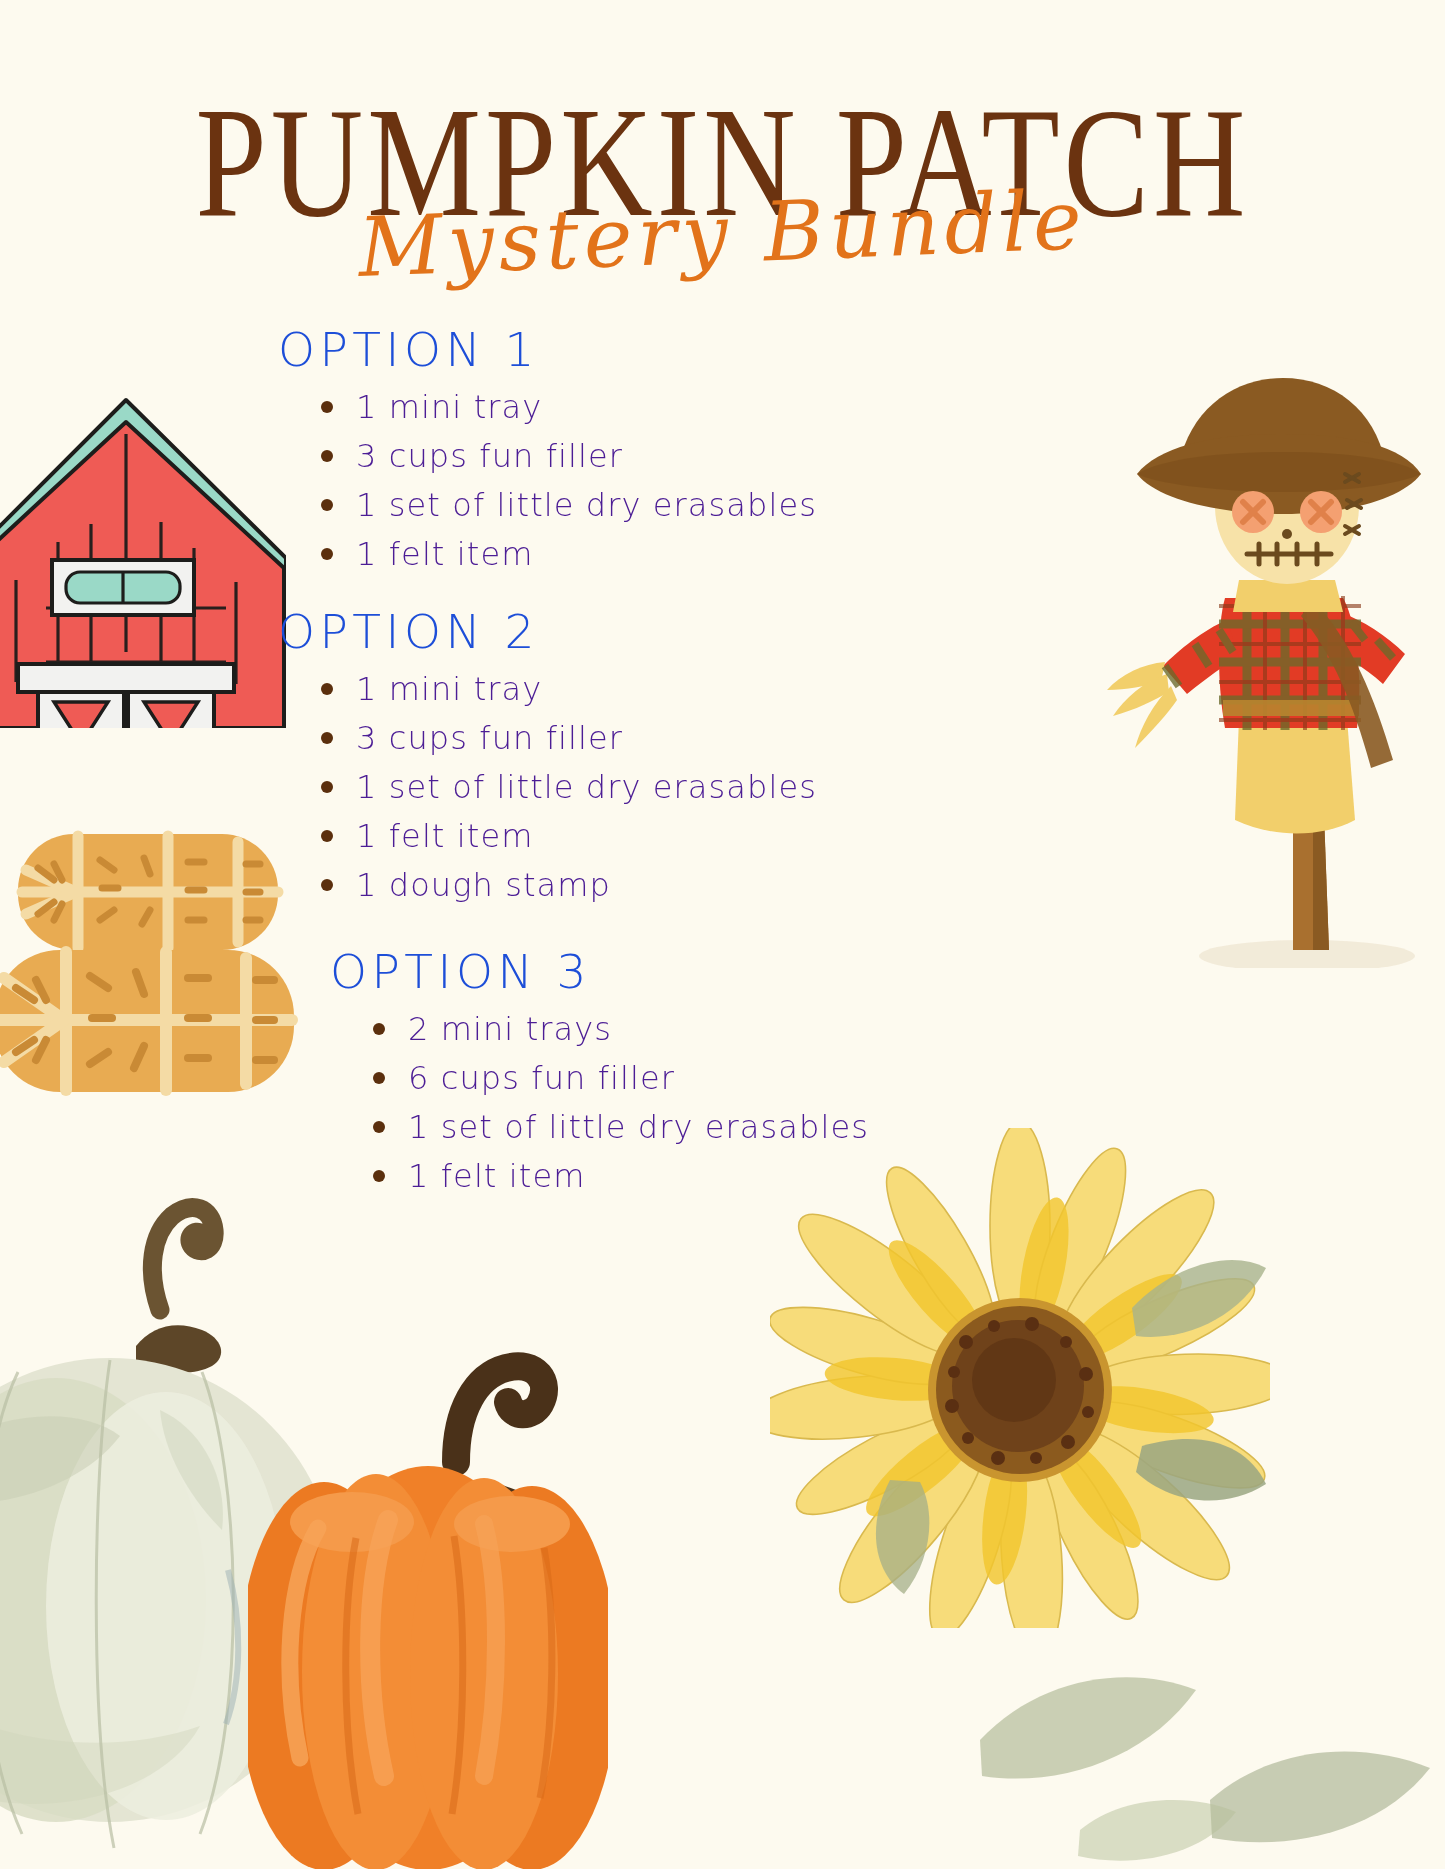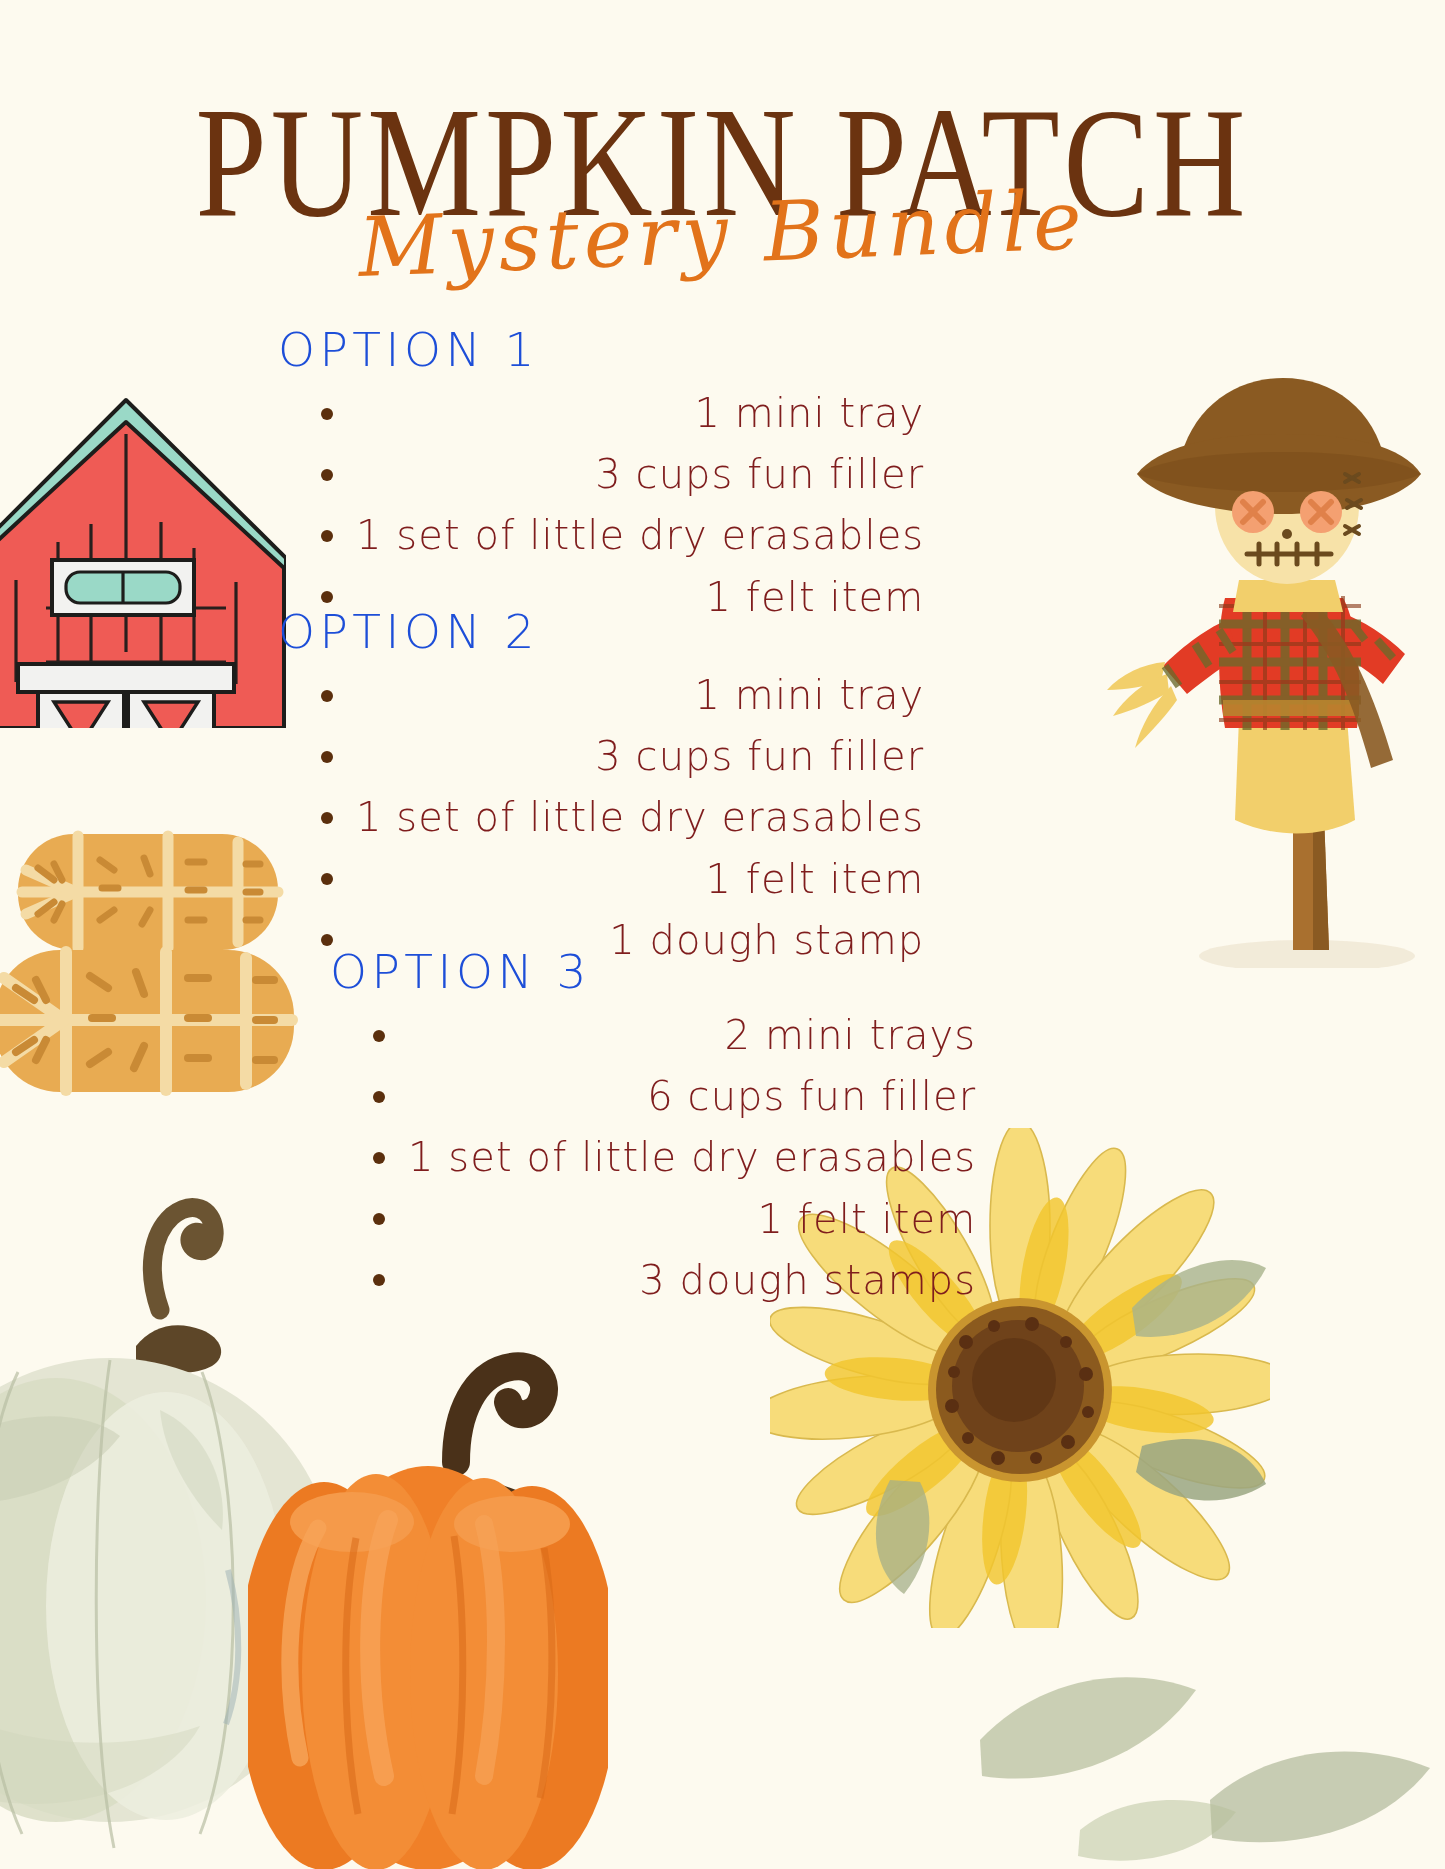--- a/index.html
+++ b/index.html
@@ -73,29 +73,28 @@
     margin: 0 0 6px 0;
     white-space: nowrap;
   }
   .option-list {
     list-style: none;
     margin: 0;
     padding: 0;
   }
   .option-list li {
     font-family: "DejaVu Sans", "Liberation Sans", sans-serif;
-    font-size: 40px;
+    font-size: 32px;
     line-height: 1.53;
     letter-spacing: 1.1px;
-    color: #7f1d1d;
+    color: #4c1d95;
     font-weight: 300;
     white-space: nowrap;
     position: relative;
     padding-left: 46px;
-    text-align: right;
   }
   .option-list li::before {
     content: "";
     position: absolute;
     left: 11px;
     top: 50%;
     transform: translateY(-50%);
     width: 12px;
     height: 12px;
     border-radius: 50%;
@@ -526,19 +525,18 @@
       </ul>
     </div>
 
     <div class="option-block" id="opt3">
       <div class="option-title">OPTION 3</div>
       <ul class="option-list">
         <li>2 mini trays</li>
         <li>6 cups fun filler</li>
         <li>1 set of little dry erasables</li>
         <li>1 felt item</li>
-        <li>3 dough stamps</li>
       </ul>
     </div>
 
   </div>
 
 </div>
 
 </body></html>

